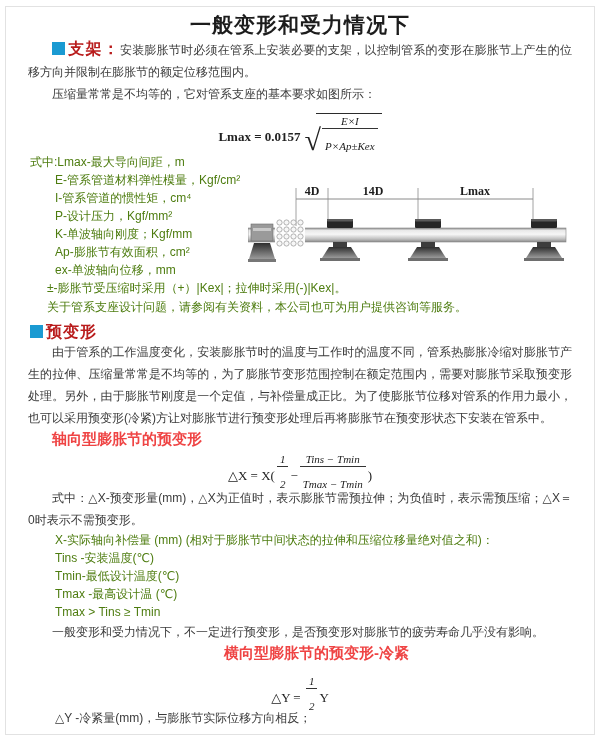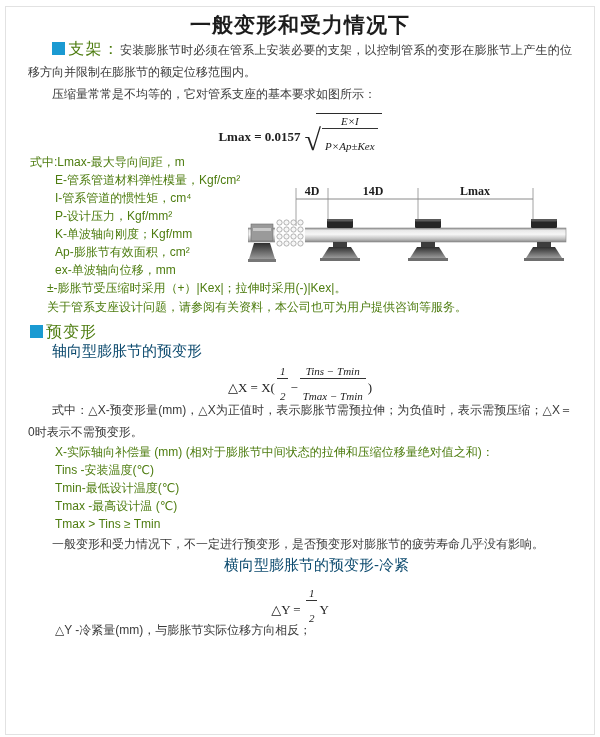--- a/index.html
+++ b/index.html
@@ -19,23 +19,23 @@
   }
   p.body-text {
     margin:0 28px; font-size:12px; line-height:22px; text-align:justify;
     color:#3a3a3a;
   }
   .mt10 { margin-top:10px; } .mt6 { margin-top:6px; } .mt2 { margin-top:2px; }
   .sq {
     display:inline-block; width:13px; height:13px; background:#1a9ad2;
     margin-right:3px; vertical-align:-1px;
   }
-  .sec-label { color:#4d7c0f; font-size:16px; font-weight:normal; letter-spacing:1px; }
+  .sec-label { color:#b91c1c; font-size:16px; font-weight:bold; letter-spacing:1px; }
   .sec-head { margin:6px 0 0 30px; font-size:16px; line-height:18px; }
-  .sub-head { color:#0c4a6e; font-size:15px; font-weight:normal; line-height:20px; }
+  .sub-head { color:#ef4444; font-size:15px; font-weight:bold; line-height:20px; }
   .sub-head.axial { margin:0 0 0 52px; }
   .sub-head.lateral { margin:0 0 12px 33px;text-align:center; }
 
   .formula {
     text-align:center; font-family:"Liberation Serif","DejaVu Serif",serif;
     color:#222; font-size:13px;
   }
   .formula-1 { margin-top:8px; height:32px; line-height:32px; }
   .f-lhs { font-weight:bold; margin-right:4px;text-align:right; }
   .sqrt {
@@ -160,20 +160,21 @@
       <use href="#guide" x="92"></use>
       <use href="#guide" x="180"></use>
       <use href="#guide" x="296"></use>
     </svg>
   </div>
 
   <div class="def-line note-line">关于管系支座设计问题，请参阅有关资料，本公司也可为用户提供咨询等服务。</div>
 
   <div class="sec-head"><span class="sec-label"><span class="sq"></span><span>预变形</span></span></div>
 
+  <p class="body-text mt2 indent2">由于管系的工作温度变化，安装膨胀节时的温度与工作时的温度不同，管系热膨胀冷缩对膨胀节产生的拉伸、压缩量常常是不均等的，为了膨胀节变形范围控制在额定范围内，需要对膨胀节采取预变形处理。另外，由于膨胀节刚度是一个定值，与补偿量成正比。为了使膨胀节位移对管系的作用力最小，也可以采用预变形(冷紧)方让对膨胀节进行预变形处理后再将膨胀节在预变形状态下安装在管系中。</p>
 
   <div class="sub-head axial">轴向型膨胀节的预变形</div>
 
   <div class="formula formula-2">
     <span>△X = X(</span><span class="frac"><span class="num">1</span><span class="den">2</span></span><span>−</span><span class="frac"><span class="num">Tins − Tmin</span><span class="den">Tmax − Tmin</span></span><span>)</span>
   </div>
 
   <p class="body-text indent2">式中：△X-预变形量(mm)，△X为正值时，表示膨胀节需预拉伸；为负值时，表示需预压缩；△X＝0时表示不需预变形。</p>
 
   <div class="def-block">

